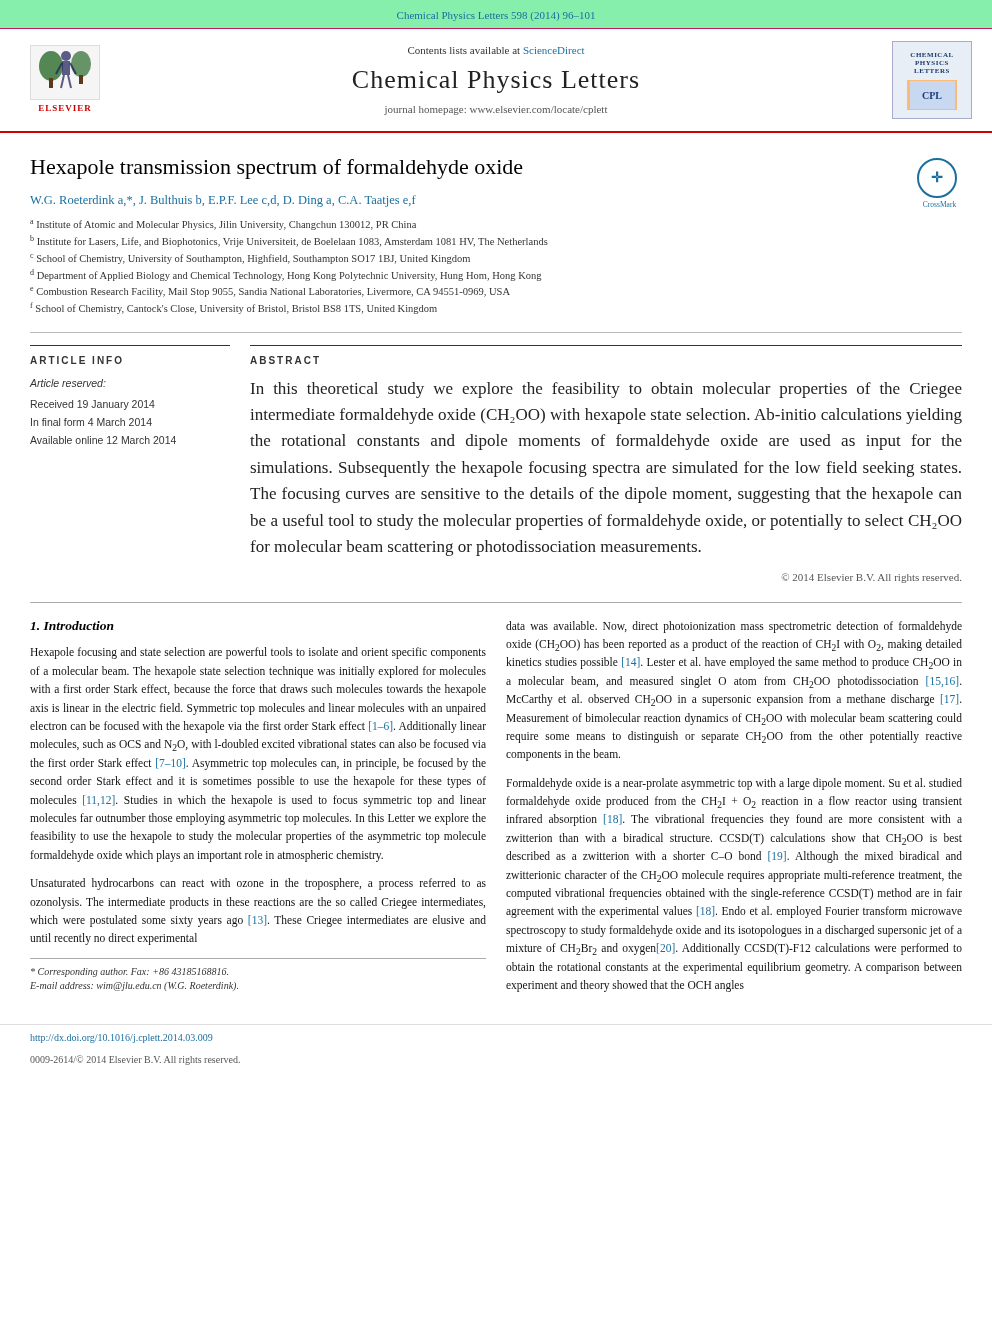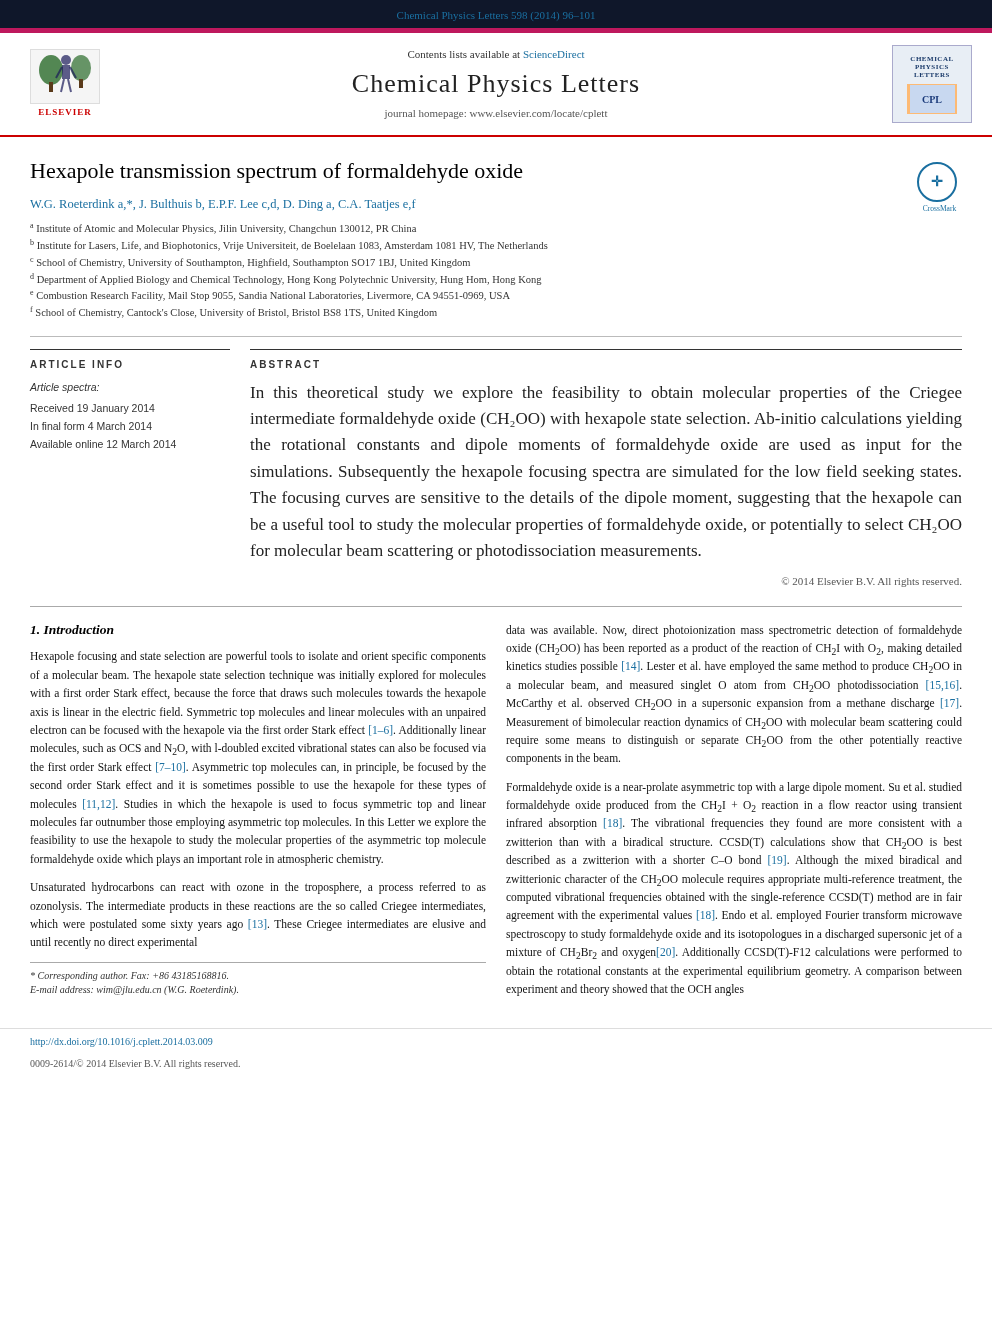--- a/index.html
+++ b/index.html
@@ -8,24 +8,24 @@
       background: #fff;
       color: #000;
       width: 992px;
       min-height: 1323px;
       font-size: 13px;
       line-height: 1.4;
     }
 
     
     .top-bar {
-      background: #0f172a;
+      background: #86efac;
       text-align: center;
       padding: 6px 0 4px;
-      border-bottom: 5px solid #be185d;
+      border-bottom: 1px solid #be185d;
     }
     .top-bar .journal-ref {
       font-size: 11px;
       color: #1a6fa0;
     }
 
     
     .journal-header {
       display: flex;
       align-items: center;
@@ -399,21 +399,21 @@
       <div class="crossmark-label">CrossMark</div>
     </div>
   </div>
 
   <hr class="divider">
 
   <div class="two-col">
     <div class="col-left">
       <div class="article-info">
         <div class="section-label">ARTICLE INFO</div>
-        <div class="info-title">Article spectra:</div>
+        <div class="info-title">Article reserved:</div>
         <div class="info-row">
           <span>Received 19 January 2014</span>
         </div>
         <div class="info-row">
           <span>In final form 4 March 2014</span>
         </div>
         <div class="info-row">
           <span>Available online 12 March 2014</span>
         </div>
       </div>

